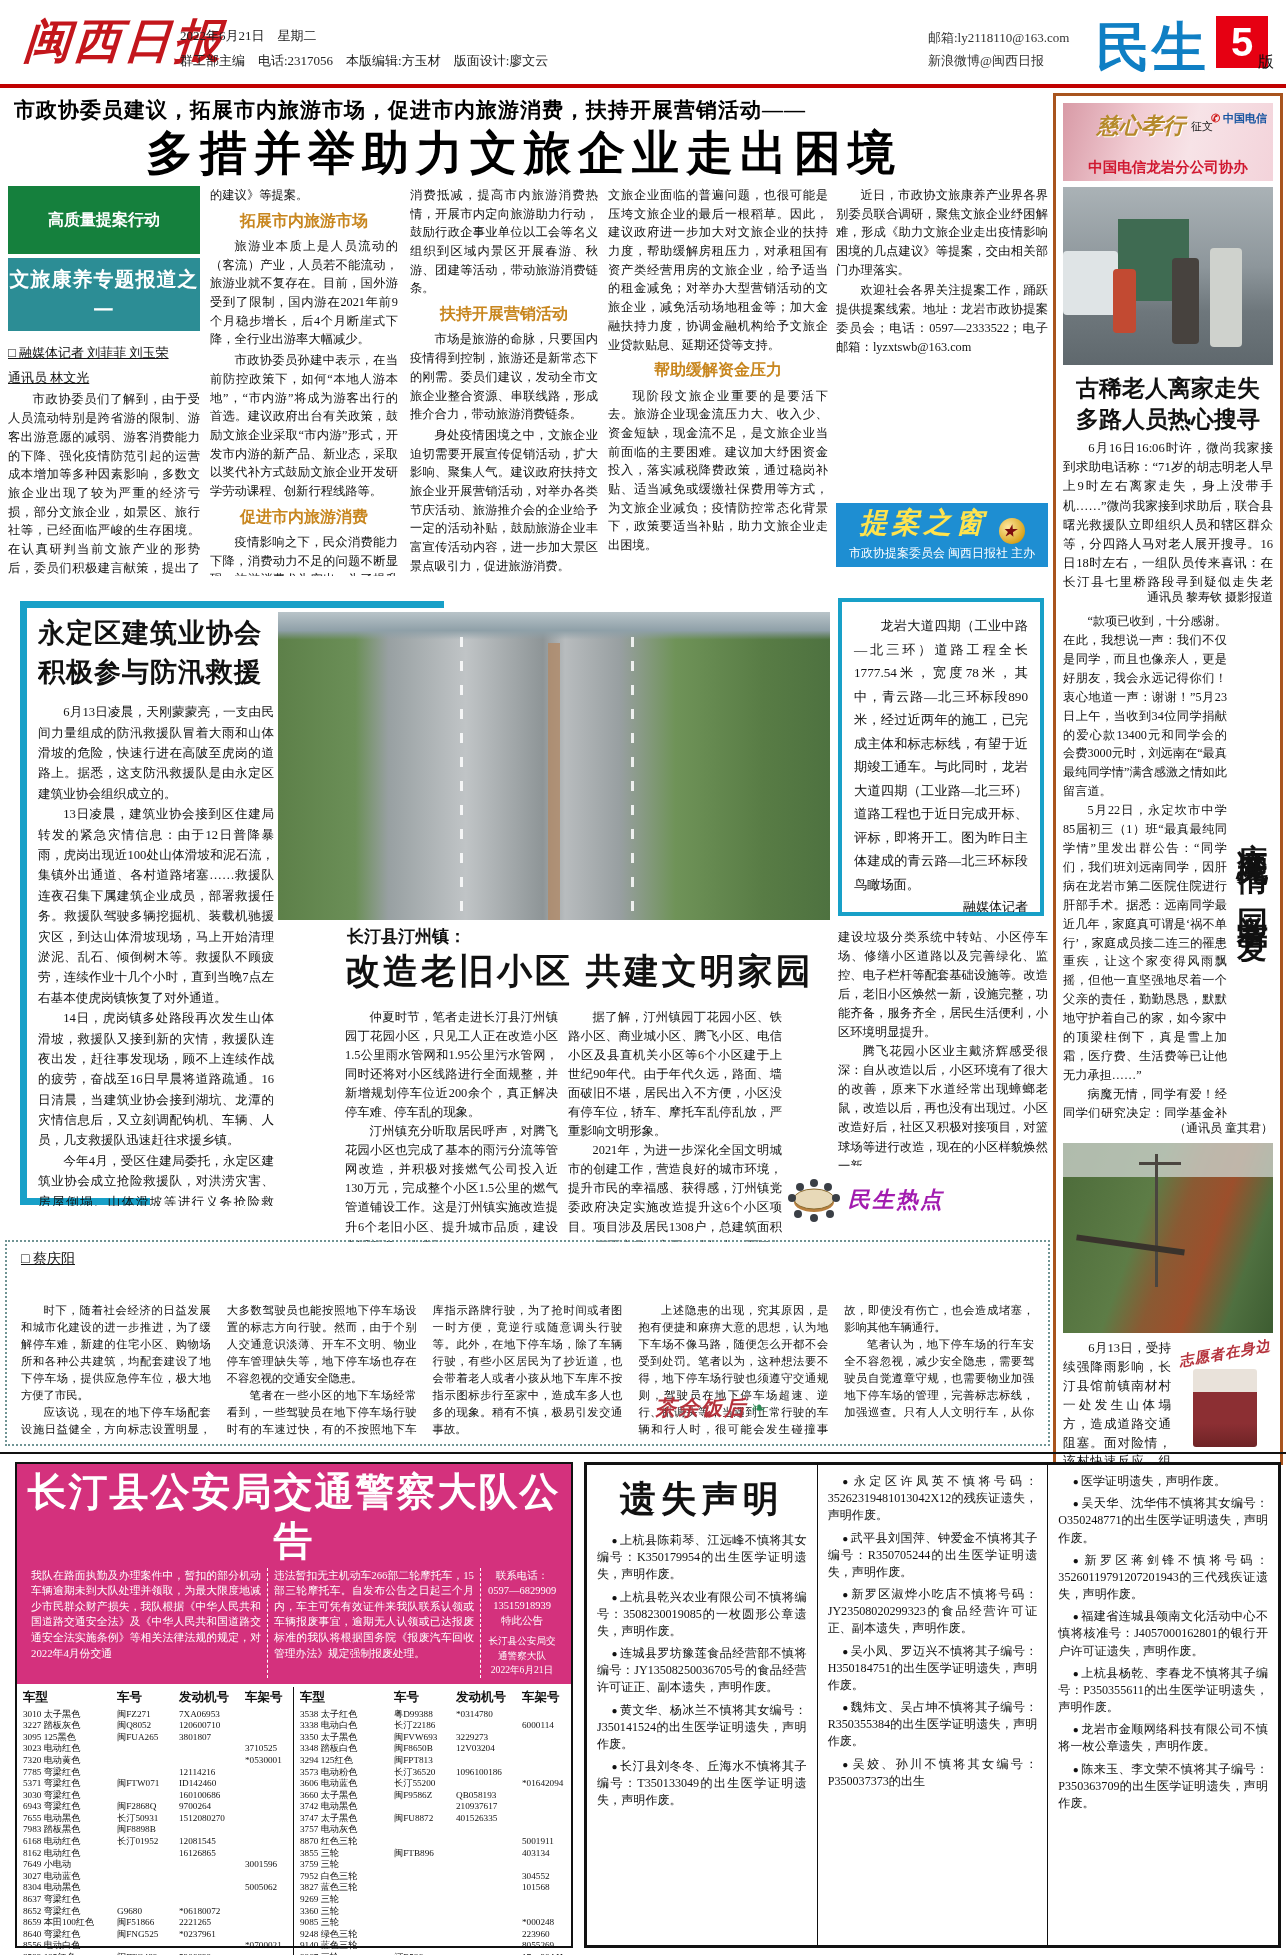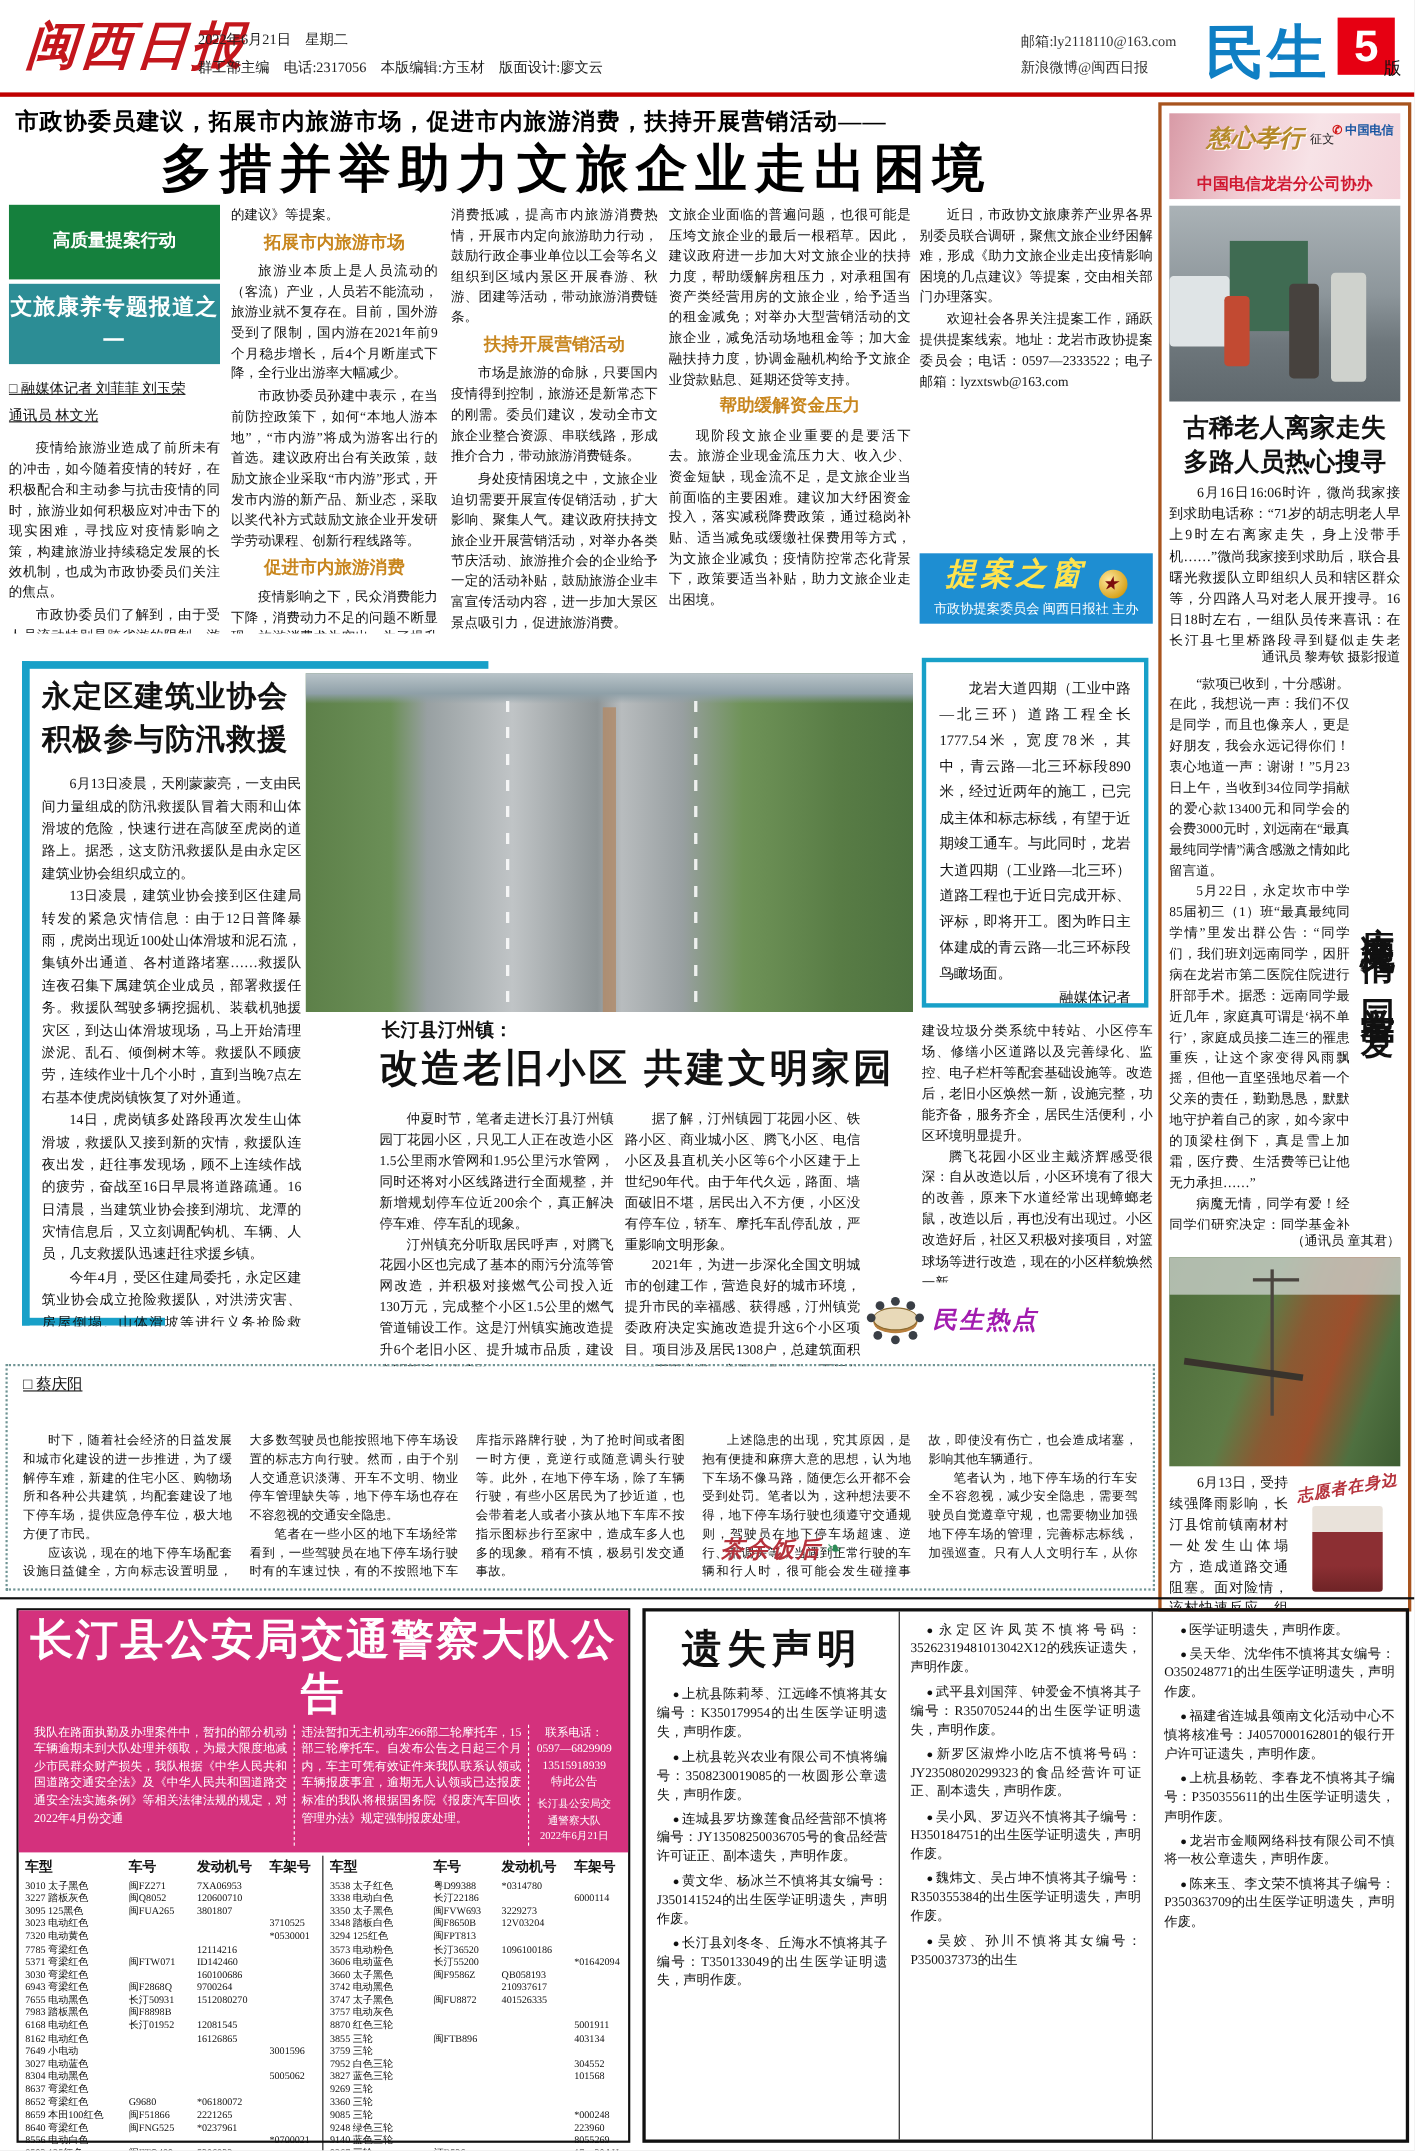--- a/index.html
+++ b/index.html
@@ -177,21 +177,20 @@
   <div class="abs kicker">市政协委员建议，拓展市内旅游市场，促进市内旅游消费，扶持开展营销活动——</div>
   <div class="abs bigtitle sans">多措并举助力文旅企业走出困境</div>
 
   <div class="abs leadcol" style="left:8px;width:192px;">
     <div class="badge1 sans">高质量提案行动</div>
     <div class="badge2 sans">文旅康养专题报道之一</div>
     <div class="byline">
       <div>□ 融媒体记者 刘菲菲 刘玉荣</div>
       <div>通讯员 林文光</div>
     </div>
-    <p class="jp" style="margin-top:8px;">疫情给旅游业造成了前所未有的冲击，如今随着疫情的转好，在积极配合和主动参与抗击疫情的同时，旅游业如何积极应对冲击下的现实困难，寻找应对疫情影响之策，构建旅游业持续稳定发展的长效机制，也成为市政协委员们关注的焦点。</p>
     <p class="jp">市政协委员们了解到，由于受人员流动特别是跨省游的限制、游客出游意愿的减弱、游客消费能力的下降、强化疫情防范引起的运营成本增加等多种因素影响，多数文旅企业出现了较为严重的经济亏损，部分文旅企业，如景区、旅行社等，已经面临严峻的生存困境。在认真研判当前文旅产业的形势后，委员们积极建言献策，提出了《助力文旅企业走出疫情影响困境的几点建议》《关于加快建设中心城区夜间文旅消费集聚区</p>
   </div>
   <div class="abs leadcol" style="left:210px;width:188px;">
     <p class="jp" style="text-indent:0;">的建议》等提案。</p>
     <div class="subhead">拓展市内旅游市场</div>
     <p class="jp">旅游业本质上是人员流动的（客流）产业，人员若不能流动，旅游业就不复存在。目前，国外游受到了限制，国内游在2021年前9个月稳步增长，后4个月断崖式下降，全行业出游率大幅减少。</p>
     <p class="jp">市政协委员孙建中表示，在当前防控政策下，如何“本地人游本地”，“市内游”将成为游客出行的首选。建议政府出台有关政策，鼓励文旅企业采取“市内游”形式，开发市内游的新产品、新业态，采取以奖代补方式鼓励文旅企业开发研学劳动课程、创新行程线路等。</p>
     <div class="subhead">促进市内旅游消费</div>
     <p class="jp">疫情影响之下，民众消费能力下降，消费动力不足的问题不断显现，旅游消费尤为突出。为了提升消费动力、促进消费市场，中小企业要不断创新求变，通过优质服务稳定回头客外，市政协委员们建议可采取团购优惠、节日优惠等方式，提高“红古田卡”普及率；参照商业部门和兄弟省市的做法，发行文旅电子消费券，实施旅游</p>
   </div>
@@ -675,20 +674,21 @@
           <p class="lost-item">新罗区淑烨小吃店不慎将号码：JY23508020299323的食品经营许可证正、副本遗失，声明作废。</p>
           <p class="lost-item">吴小凤、罗迈兴不慎将其子编号：H350184751的出生医学证明遗失，声明作废。</p>
           <p class="lost-item">魏炜文、吴占坤不慎将其子编号：R350355384的出生医学证明遗失，声明作废。</p>
           <p class="lost-item">吴姣、孙川不慎将其女编号：P350037373的出生</p>
         </div>
     </div>
     <div class="lost-col">
       <div>
           <p class="lost-item">医学证明遗失，声明作废。</p>
           <p class="lost-item">吴天华、沈华伟不慎将其女编号：O350248771的出生医学证明遗失，声明作废。</p>
+          <p class="lost-item">新罗区蒋剑锋不慎将号码：35260119791207201943的三代残疾证遗失，声明作废。</p>
           <p class="lost-item">福建省连城县颂南文化活动中心不慎将核准号：J4057000162801的银行开户许可证遗失，声明作废。</p>
           <p class="lost-item">上杭县杨乾、李春龙不慎将其子编号：P350355611的出生医学证明遗失，声明作废。</p>
           <p class="lost-item">龙岩市金顺网络科技有限公司不慎将一枚公章遗失，声明作废。</p>
           <p class="lost-item">陈来玉、李文荣不慎将其子编号：P350363709的出生医学证明遗失，声明作废。</p>
         </div>
     </div>
   </div>
 
 </div>
 

